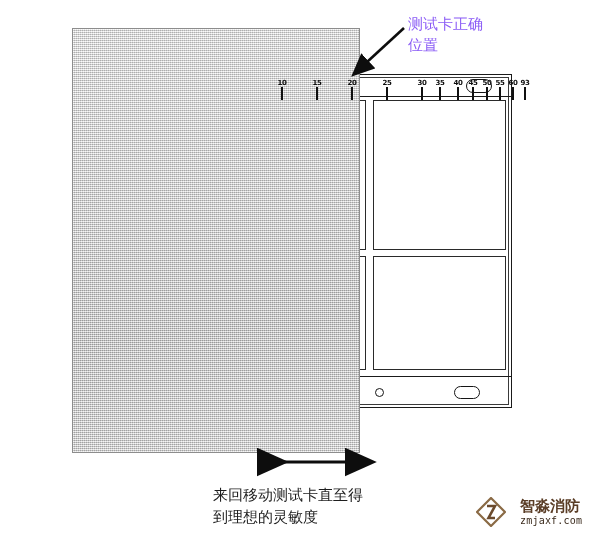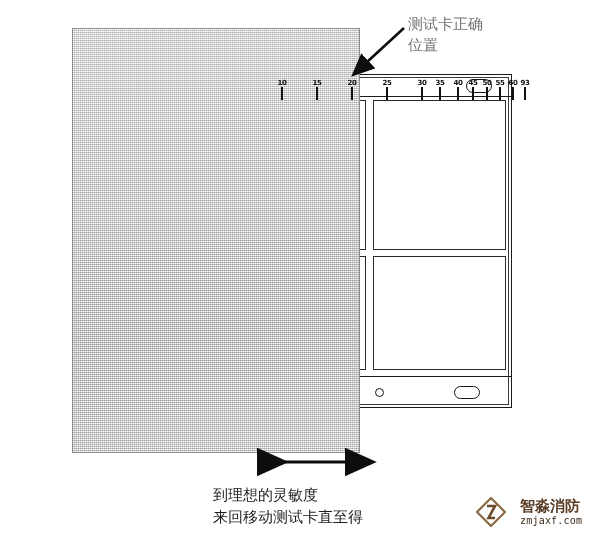--- a/index.html
+++ b/index.html
@@ -130,21 +130,21 @@
     color:#0d0d0d;
     transform:translateX(-50%);
     white-space:nowrap;
     letter-spacing:-0.4px;
   }
 
   
   .anno-top{
     position:absolute; left:408px; top:14px;
     font-size:15px; line-height:21px;
-    color:#737373;
+    color:#8b5cf6;
     font-family:"DejaVu Sans", sans-serif;
     z-index:10;
   }
   .caption{
     position:absolute; left:213px; top:484px;
     font-size:15px; line-height:22px;
     color:#1d1d1d;
     z-index:10;
   }
   .arrow-svg{position:absolute;left:0;top:0;width:600px;height:538px;z-index:9;pointer-events:none;}
@@ -240,22 +240,22 @@
 
     <line x1="284" y1="462" x2="372" y2="462" stroke="#0d0d0d" stroke-width="3.2" marker-start="url(#ah2)" marker-end="url(#ah2)"></line>
   </svg>
 
   <div class="anno-top">
     <div>测试卡正确</div>
     <div>位置</div>
   </div>
 
   <div class="caption">
+    <div>来回移动测试卡直至得</div>
     <div>到理想的灵敏度</div>
-    <div>来回移动测试卡直至得</div>
   </div>
 
   <div class="watermark">
     <svg class="wm-mark" viewBox="0 0 30 30">
       <path d="M15,1 L29,15 L15,29 L1,15 Z" fill="none" stroke="#8a6a45" stroke-width="2.2"></path>
       <path d="M11,9 L19,9 L12.5,21 L19,21" fill="none" stroke="#6b4a2c" stroke-width="2.6" stroke-linejoin="miter"></path>
       <path d="M13,8.5 L19.5,8.5 L19.5,22 L16,22 L16,12 Z" fill="#7a5staticfill" opacity="0"></path>
     </svg>
     <div class="wm-text">
       <span class="wm-cn">智淼消防</span>

